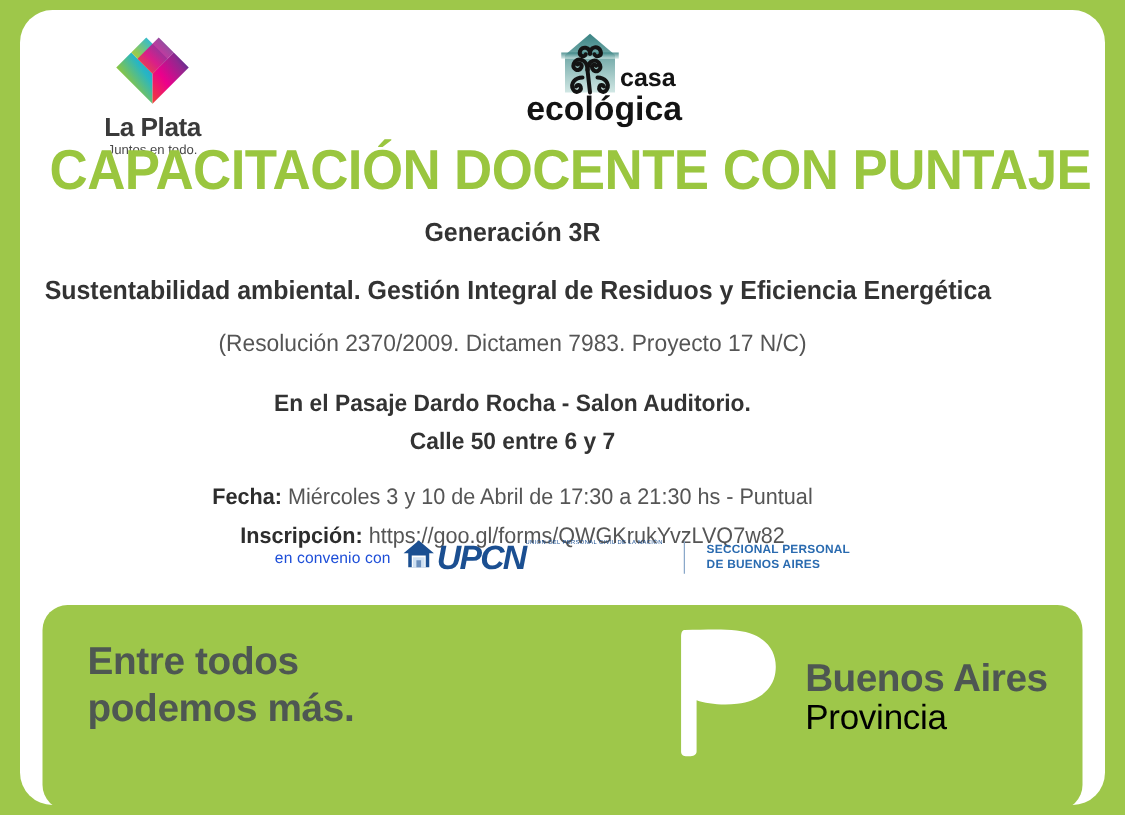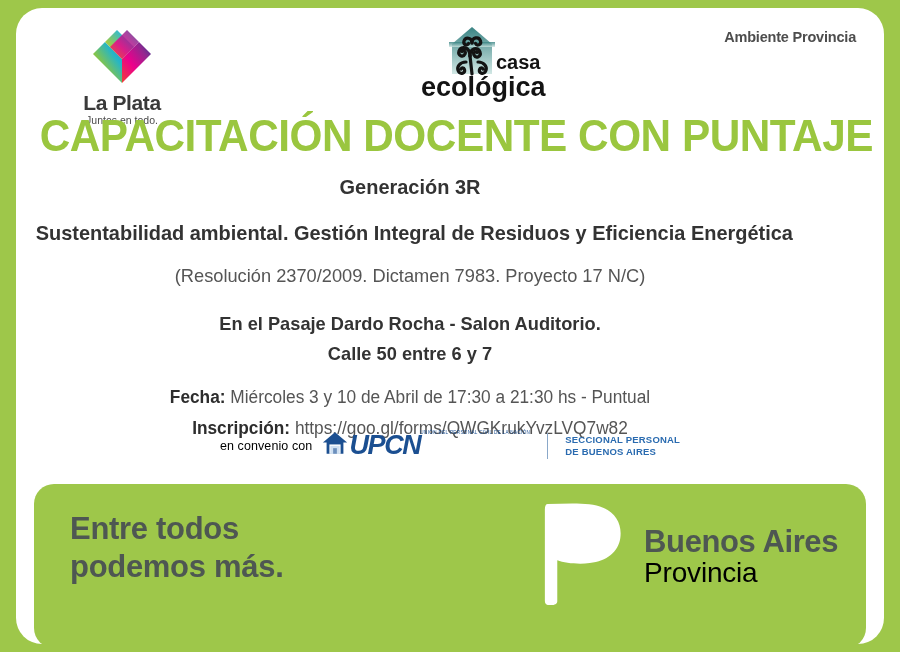--- a/index.html
+++ b/index.html
@@ -188,21 +188,21 @@
     left: 0;
     top: 422px;
     width: 868px;
     display: flex;
     justify-content: center;
     align-items: center;
     gap: 9px;
   }
   .convenio {
     font-size: 12.5px;
-    color: #000000;
+    color: #1d4ed8;
     letter-spacing: 0.1px;
   }
   .upcn-logo {
     display: flex;
     align-items: center;
     gap: 0px;
   }
   .upcn-word {
     font-size: 27px;
     font-weight: bold;
@@ -338,21 +338,20 @@
 
           <text x="96" y="47" font-family="Liberation Sans, sans-serif" font-size="20" font-weight="bold" fill="#131313">casa</text>
 
           <text x="21" y="74" font-family="Liberation Sans, sans-serif" font-size="27" font-weight="bold" fill="#131313">ecológica</text>
         </svg>
         
         
       </div>
 
       <div class="opds">
-        <div class="opds-sub">Ambiente Provincia</div>
       </div>
     </div>
 
     <div class="content">
       <h1 class="headline">CAPACITACIÓN DOCENTE CON PUNTAJE</h1>
       <div class="gen">Generación 3R</div>
       <div class="course">Sustentabilidad ambiental. Gestión Integral de Residuos y Eficiencia Energética</div>
       <div class="res">(Resolución 2370/2009. Dictamen 7983. Proyecto 17 N/C)</div>
       <div class="venue1">En el Pasaje Dardo Rocha - Salon Auditorio.</div>
       <div class="venue2">Calle 50 entre 6 y 7</div>

